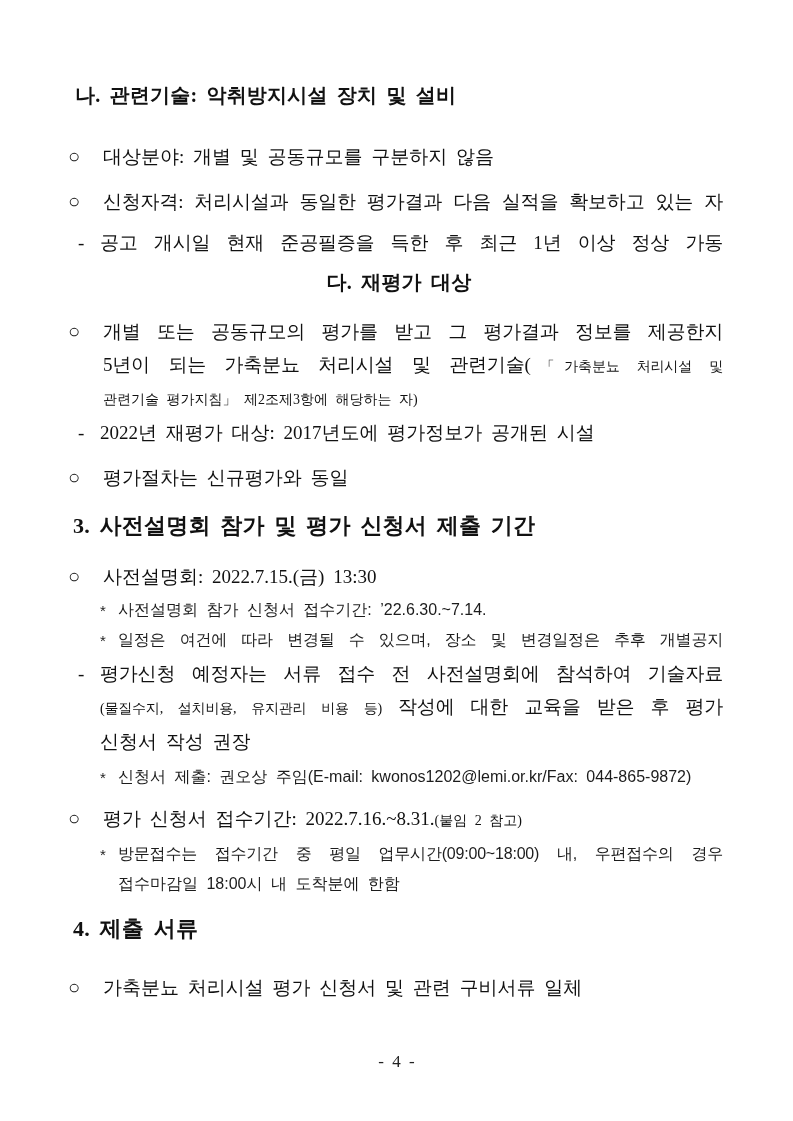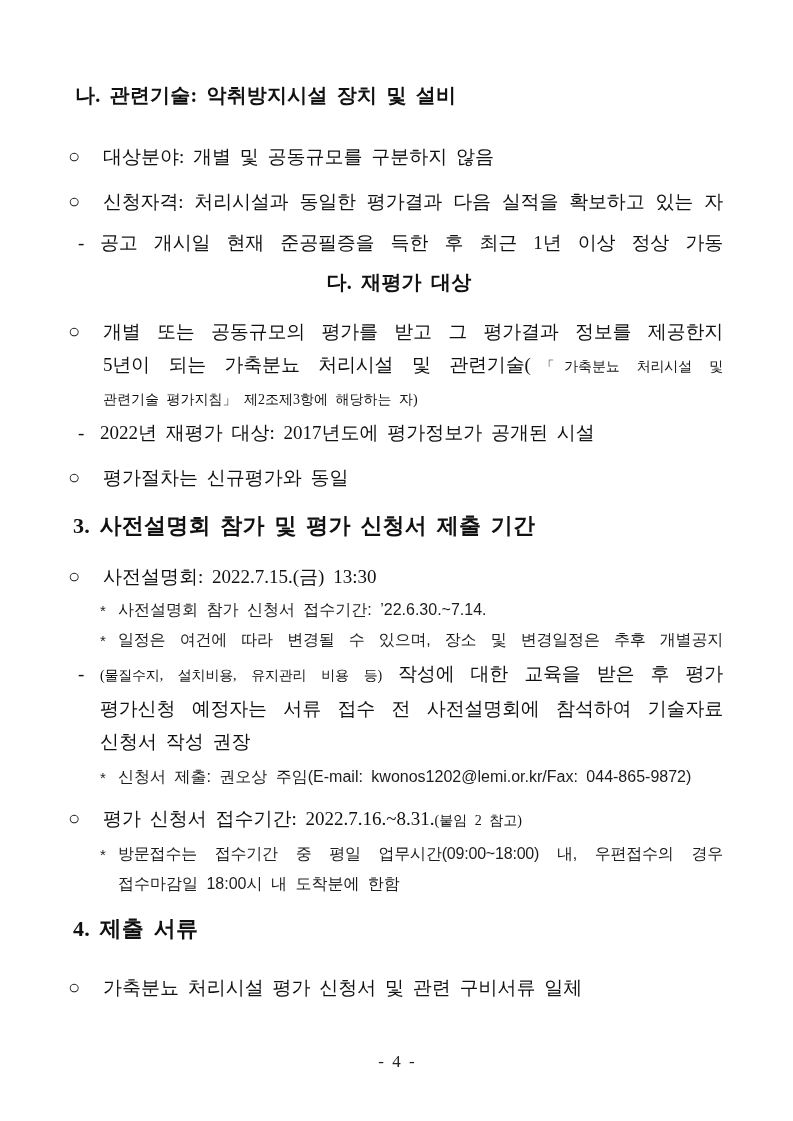--- a/index.html
+++ b/index.html
@@ -162,22 +162,22 @@
       <span class="line">사전설명회 참가 신청서 접수기간: ’22.6.30.~7.14.</span>
     </div>
 
     <div class="s-note mb-note2">
       <span class="marker">*</span>
       <span class="line jl">일정은 여건에 따라 변경될 수 있으며, 장소 및 변경일정은 추후 개별공지</span>
     </div>
 
     <div class="d-item mb-dash2">
       <span class="marker">-</span>
+      <span class="line jl">평가신청 예정자는 서류 접수 전 사전설명회에 참석하여 기술자료</span>
       <span class="line jl"><span class="small">(물질수지, 설치비용, 유지관리 비용 등)</span><span> 작성에 대한 교육을 받은 후 평가</span></span>
-      <span class="line jl">평가신청 예정자는 서류 접수 전 사전설명회에 참석하여 기술자료</span>
       <span class="line">신청서 작성 권장</span>
     </div>
 
     <div class="s-note mb-note3">
       <span class="marker">*</span>
       <span class="line">신청서 제출: 권오상 주임(E-mail: kwonos1202@lemi.or.kr/Fax: 044-865-9872)</span>
     </div>
 
     <div class="c-item mb-apply">
       <span class="marker">○</span>

